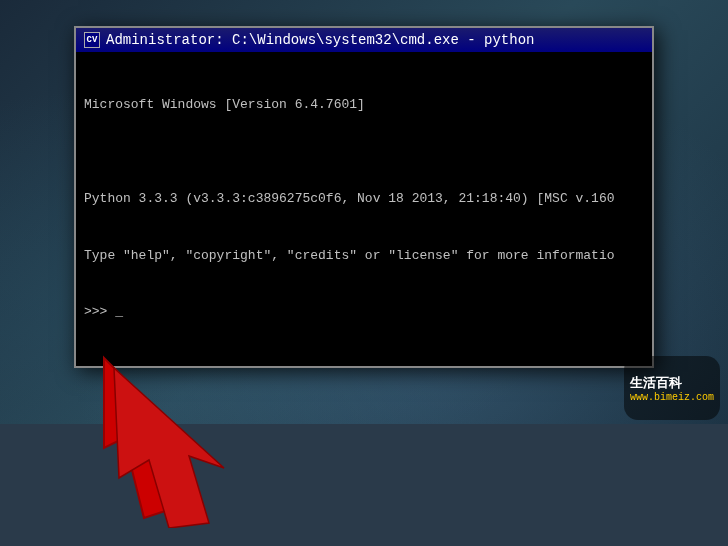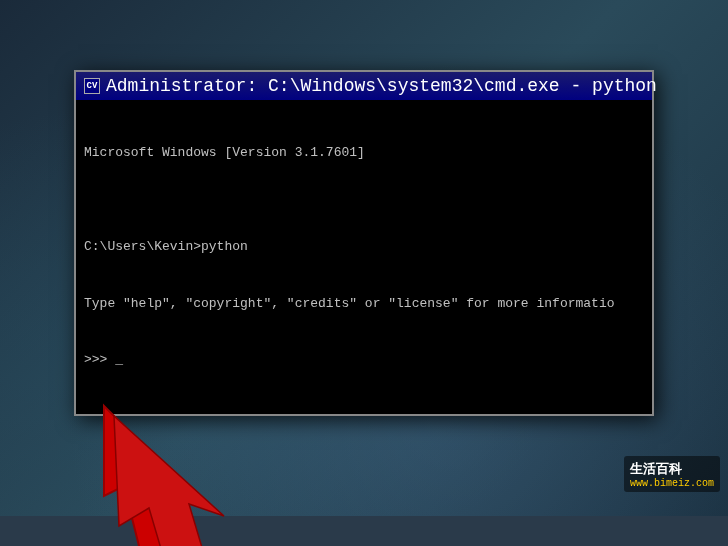--- a/index.html
+++ b/index.html
@@ -7,21 +7,21 @@
       width: 728px;
       height: 546px;
       overflow: hidden;
       background: #2a3a4a;
       font-family: Arial, sans-serif;
       position: relative;
     }
 
     .outer-container {
       width: 728px;
-      height: 516px;
+      height: 424px;
       background: linear-gradient(135deg, #1a2a3a 0%, #2a4a5a 50%, #1a3040 100%);
       display: flex;
       align-items: center;
       justify-content: center;
       position: relative;
     }
 
     
     .bg-overlay {
       position: absolute;
@@ -62,21 +62,21 @@
       display: inline-flex;
       align-items: center;
       justify-content: center;
       font-size: 9px;
       color: #fff;
       font-weight: bold;
       flex-shrink: 0;
     }
 
     .cmd-titlebar-text {
-      font-size: 18px;
+      font-size: 14px;
       white-space: nowrap;
     }
 
     .cmd-body {
       background: #000;
       color: #c0c0c0;
       padding: 6px 8px;
       font-size: 13px;
       line-height: 1.45;
       min-height: 200px;
@@ -94,26 +94,26 @@
       bottom: -160px;
       left: 20px;
       width: 200px;
       height: 180px;
       pointer-events: none;
     }
 
     
     .watermark {
       position: absolute;
-      bottom: 24px;
+      bottom: 4px;
       right: 8px;
       z-index: 10;
       background: rgba(0,0,0,0.5);
-      padding: 3px 6px;
-      border-radius: 3px;
+      padding: 17px 6px;
+      border-radius: 14px;
     }
 
     .watermark-text {
       color: #fff;
       font-size: 13px;
       font-weight: bold;
       font-family: Arial, sans-serif;
     }
 
     .watermark-url {
@@ -133,23 +133,23 @@
   <div class="window-wrapper">
 
     <div class="cmd-window">
       <div class="cmd-titlebar">
         <div class="cmd-icon">
           <span>CV</span>
         </div>
         <span class="cmd-titlebar-text">Administrator: C:\Windows\system32\cmd.exe - python</span>
       </div>
       <div class="cmd-body">
-        <span class="cmd-line">Microsoft Windows [Version 3.1.7601]</span>
+        <span class="cmd-line">Microsoft Windows [Version 6.4.7601]</span>
         <span class="cmd-line"></span>
-        <span class="cmd-line">C:\Users\Kevin&gt;python</span>
+        <span class="cmd-line">Python 3.3.3 (v3.3.3:c3896275c0f6, Nov 18 2013, 21:18:40) [MSC v.160</span>
         <span class="cmd-line">Type "help", "copyright", "credits" or "license" for more informatio</span>
         <span class="cmd-line">&gt;&gt;&gt; _</span>
       </div>
     </div>
 
     <svg class="red-arrow" viewBox="0 0 200 180" xmlns="http://www.w3.org/2000/svg">
 
       <polygon points="
         10,10
         90,90

